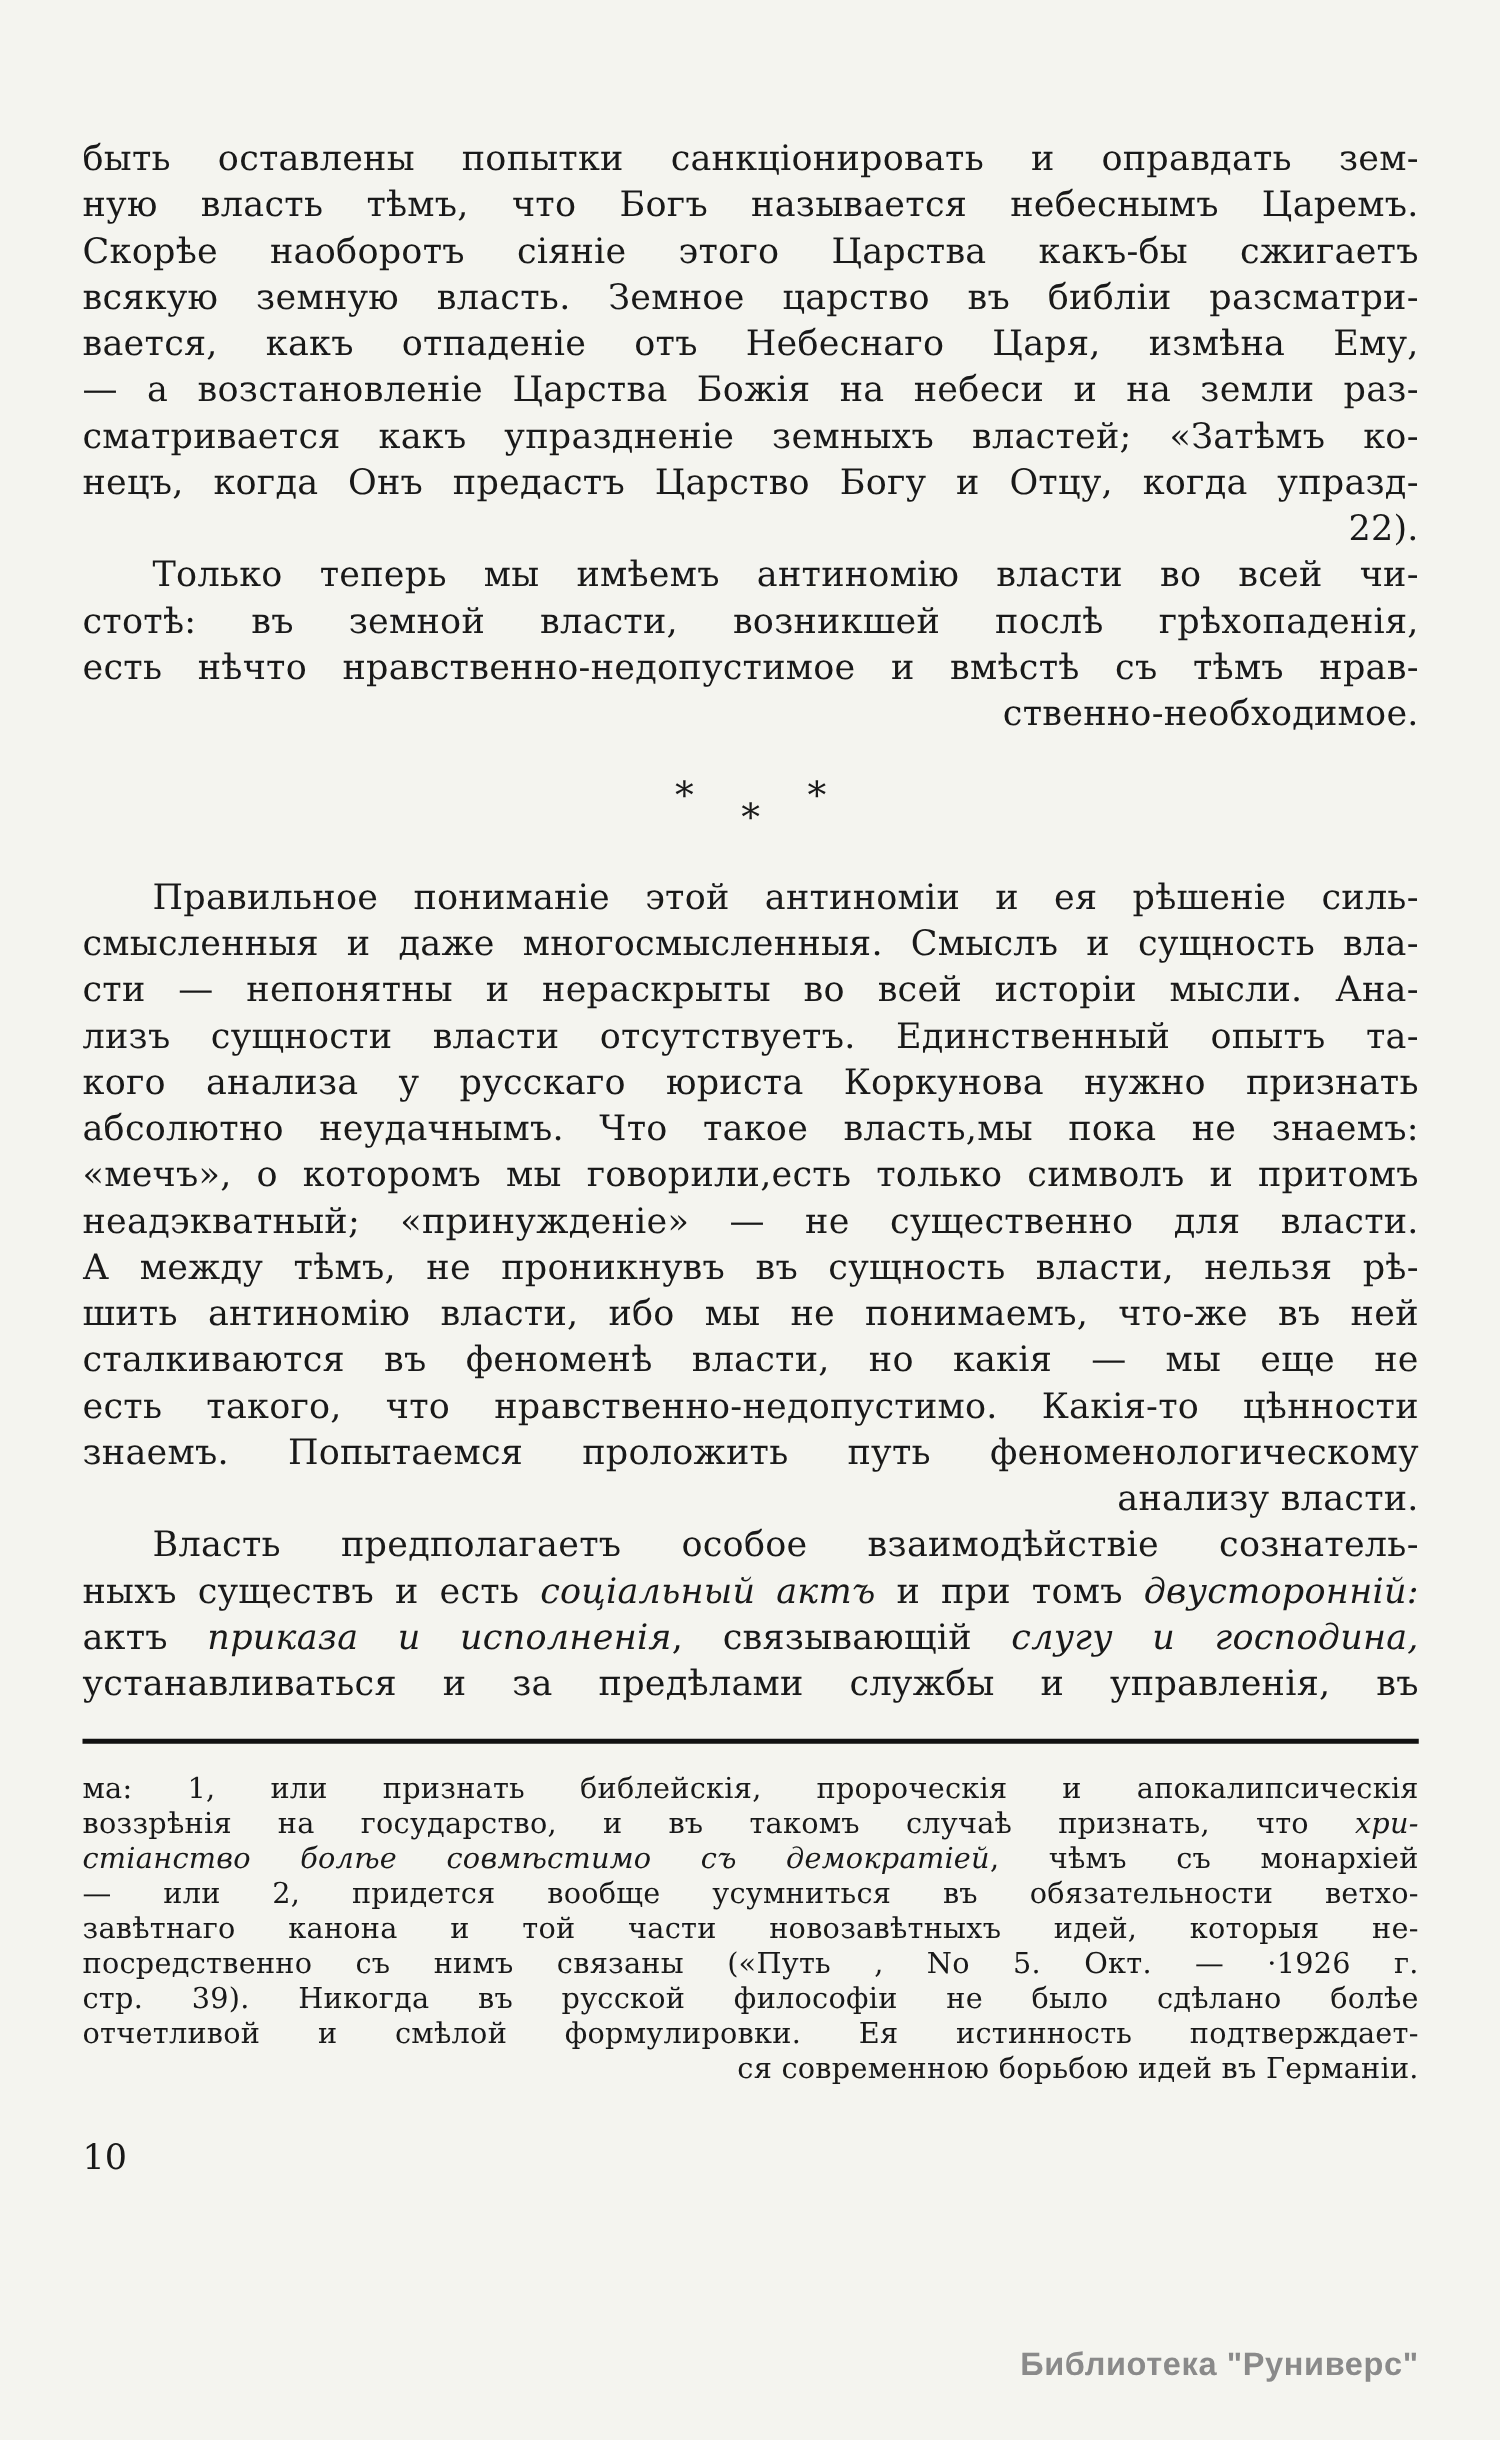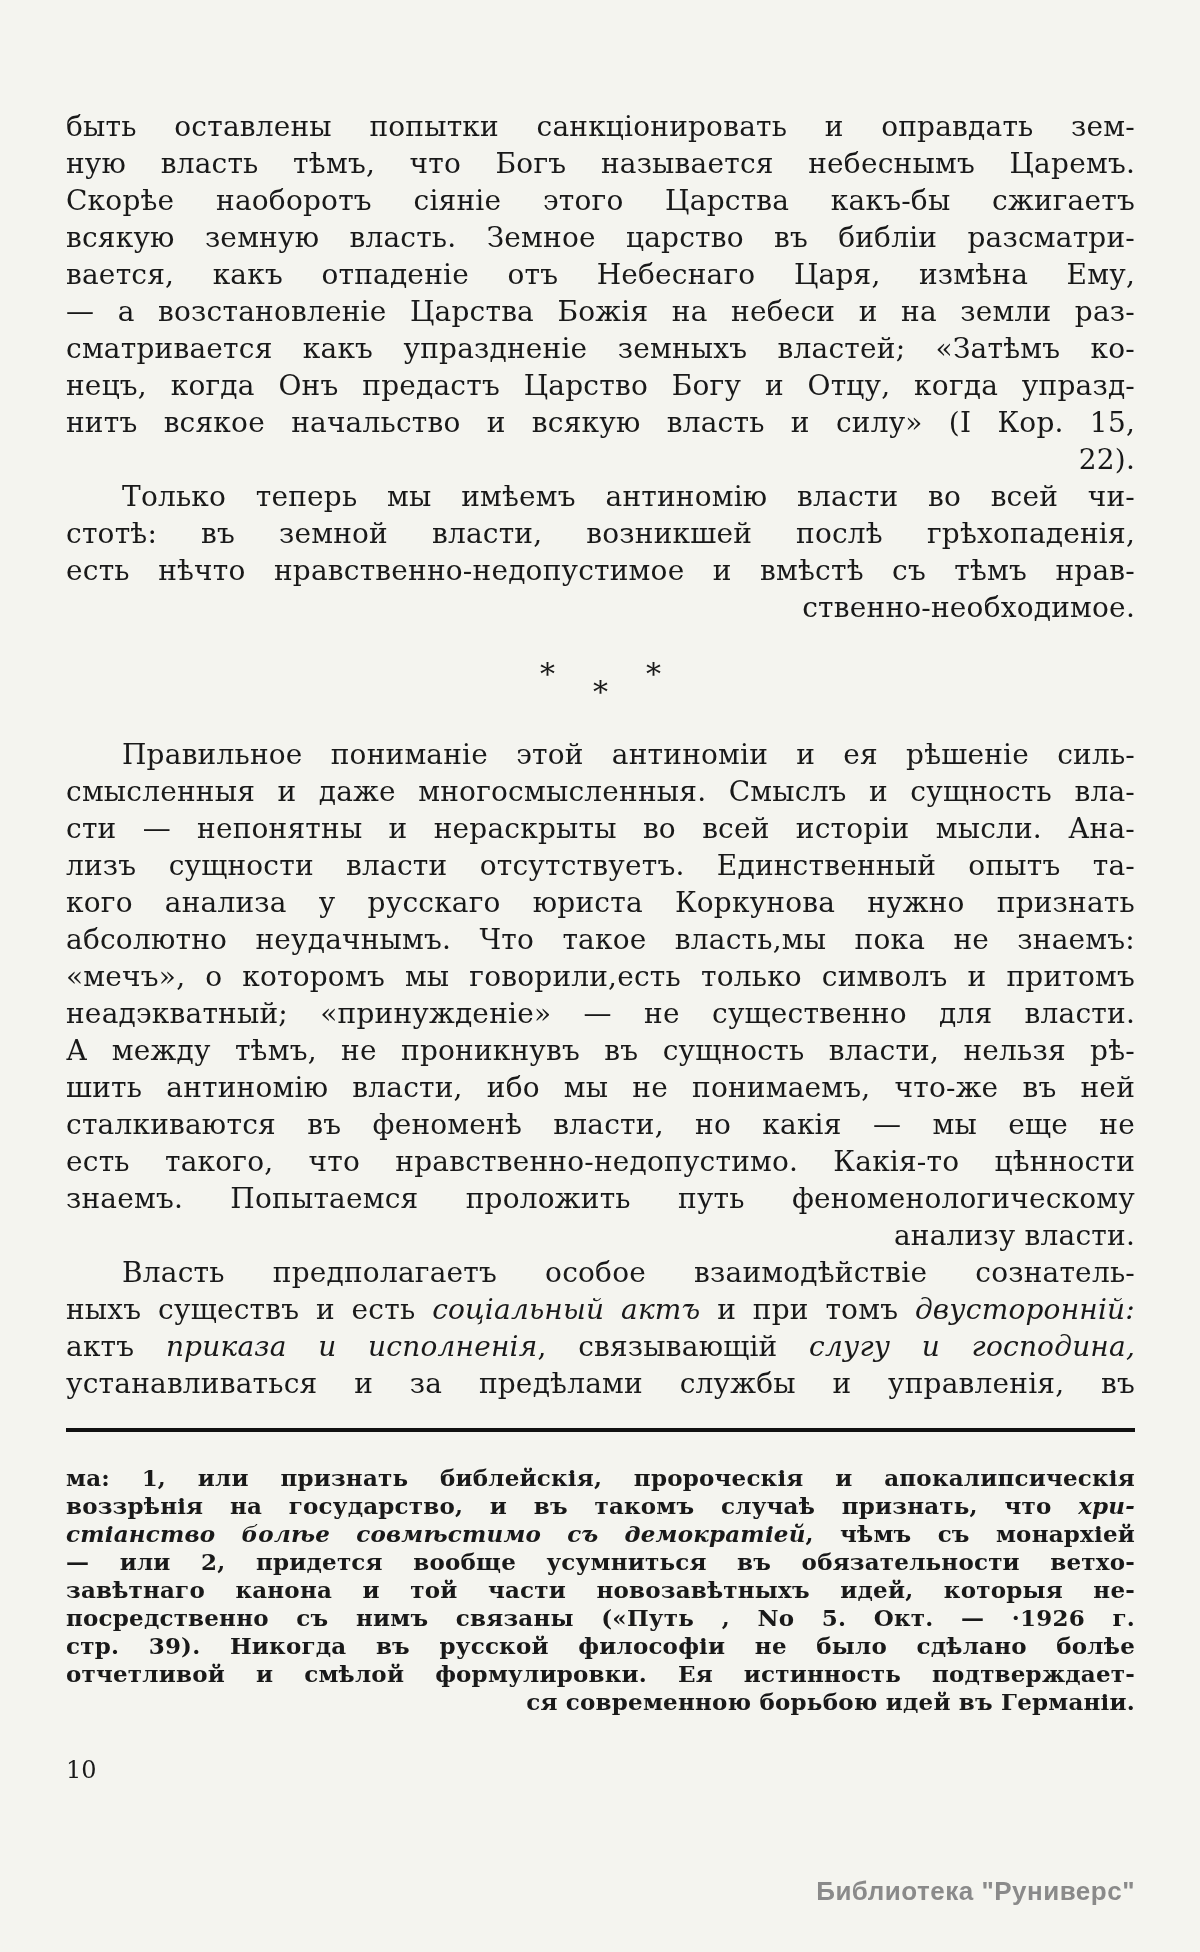--- a/index.html
+++ b/index.html
@@ -47,29 +47,29 @@
   .asterism .star.mid {
     transform: translateY(18px);
   }
   .footnote-rule {
     margin-top: 26px;
     height: 4px;
     background: #111;
     width: 100%;
   }
   .footnote {
-    margin-top: 32px;
+    margin-top: 22px;
     font-size: 23px;
     line-height: 28px;
-    font-weight: bold;
+    font-weight: normal;
     letter-spacing: 0.2px;
   }
   .page-number {
     margin-top: 40px;
-    font-size: 24px;
+    font-size: 28px;
   }
   .watermark {
     position: absolute;
     right: 65px;
     bottom: 45px;
     font-family: "Liberation Sans", sans-serif;
     font-weight: bold;
     font-size: 26px;
     color: #8a8a8a;
     letter-spacing: 0.5px;
@@ -83,21 +83,20 @@
   <div class="body-text" id="body-top">
       <div>
         <div class="line just"><span>быть оставлены попытки санкціонировать и оправдать зем-</span></div>
         <div class="line just"><span>ную власть тѣмъ, что Богъ называется небеснымъ Царемъ.</span></div>
         <div class="line just"><span>Скорѣе наоборотъ сіяніе этого Царства какъ-бы сжигаетъ</span></div>
         <div class="line just"><span>всякую земную власть. Земное царство въ библіи разсматри-</span></div>
         <div class="line just"><span>вается, какъ отпаденіе отъ Небеснаго Царя, измѣна Ему,</span></div>
         <div class="line just"><span>— а возстановленіе Царства Божія на небеси и на земли раз-</span></div>
         <div class="line just"><span>сматривается какъ упраздненіе земныхъ властей; «Затѣмъ ко-</span></div>
         <div class="line just"><span>нецъ, когда Онъ предастъ Царство Богу и Отцу, когда упразд-</span></div>
-        <div class="line just"><span>нитъ всякое начальство и всякую власть и силу» (I Кор. 15,</span></div>
         <div class="line"><span>22).</span></div>
       </div>
       <div>
         <div class="line just indent"><span>Только теперь мы имѣемъ антиномію власти во всей чи-</span></div>
         <div class="line just"><span>стотѣ: въ земной власти, возникшей послѣ грѣхопаденія,</span></div>
         <div class="line just"><span>есть нѣчто нравственно-недопустимое и вмѣстѣ съ тѣмъ нрав-</span></div>
         <div class="line"><span>ственно-необходимое.</span></div>
       </div>
     </div>
 

